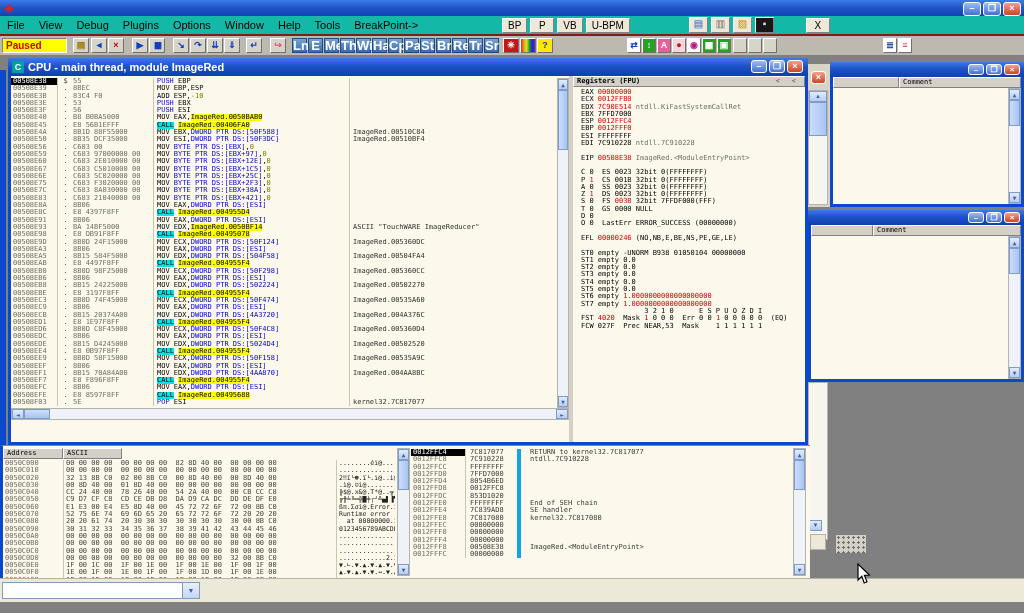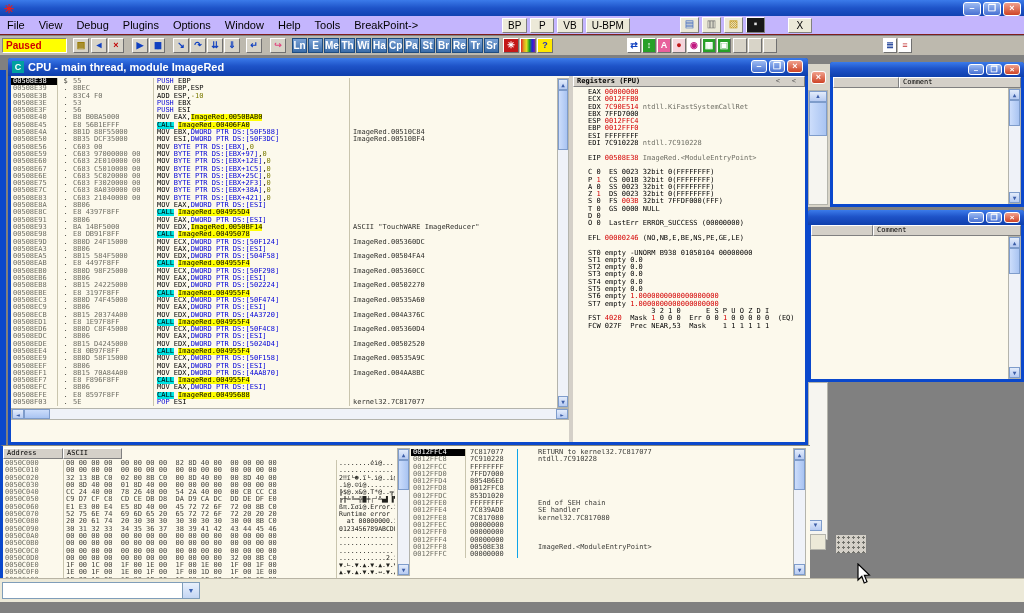--- a/index.html
+++ b/index.html
@@ -7,41 +7,41 @@
           font-family:"Liberation Sans",sans-serif;cursor:default;}
   
   .titlebar{position:absolute;left:0;top:0;width:1024px;height:18px;
     background:linear-gradient(#3B7BEA,#1E53C8 45%,#0E3FAC);display:flex;align-items:center;}
   .app-icon{color:#E02020;font-size:12px;line-height:12px;margin-left:4px;font-weight:bold;}
   .win-buttons{position:absolute;right:3px;top:2px;display:flex;gap:2px;}
   .wbtn{width:18px;height:14px;border-radius:3px;border:1px solid #fff;box-sizing:border-box;
     background:linear-gradient(#9DBBF2,#4670D2);color:#fff;font-size:9px;line-height:11px;
     text-align:center;font-weight:bold;}
   .wbtn.close{background:linear-gradient(#F0A08C,#CE4426);}
-  .menubar{position:absolute;left:0;top:16px;width:1024px;height:18px;background:#c4b5fd;
-    border-bottom:1px solid #7f1d1d;display:flex;align-items:center;font-size:11px;color:#000;}
+  .menubar{position:absolute;left:0;top:16px;width:1024px;height:18px;background:#14b8a6;
+    border-bottom:5px solid #7f1d1d;display:flex;align-items:center;font-size:11px;color:#000;}
   .menu-item{padding:2px 7px;white-space:nowrap;}
-  .menu-right{position:absolute;left:502px;top:1px;height:16px;display:flex;align-items:center;gap:5px;}
+  .menu-right{position:absolute;left:502px;top:1px;height:16px;display:flex;align-items:center;gap:14px;}
   .mbtn{border:1px solid;border-color:#FFF #808080 #808080 #FFF;background:#ECE9D8;
     font-size:10px;padding:1px 5px;min-width:12px;text-align:center;white-space:nowrap;}
   .micon{width:17px;height:14px;border:1px solid;border-color:#FFF #808080 #808080 #FFF;
     background:#ECE9D8;font-size:10px;line-height:12px;text-align:center;}
   .ml45{margin-left:45px;} .ml18{margin-left:18px;}
   .toolbar{position:absolute;left:0;top:36px;width:1024px;height:19px;background:#BDB9AE;
     display:flex;align-items:center;}
   .paused{width:60px;height:13px;background:#FFFF00;color:#D00000;font-weight:bold;font-size:10px;
     line-height:13px;padding-left:3px;border:1px solid;border-color:#808080 #FFF #FFF #808080;margin-left:2px;}
   .tgroup{display:flex;gap:1px;}
   .g-files{margin-left:6px}.g-nav{margin-left:2px}.g-run{margin-left:8px}.g-step{margin-left:8px}
   .g-ret{margin-left:6px}.g-here{margin-left:8px}.g-letters{margin-left:6px}.g-colors{margin-left:4px}
   .g-mid{margin-left:74px}.g-blank{margin-left:2px}.g-far{margin-left:106px}
   .tbtn{width:16px;height:15px;border:1px solid;border-color:#FFF #707070 #707070 #FFF;
     box-sizing:border-box;background:#D8D4C8;font-size:9px;line-height:13px;text-align:center;font-weight:bold;}
   .tbtn.sm{width:14px;}
-  .tbtn.lbtn{width:15px;background:linear-gradient(#7AA2D6,#3A6CA8);color:#fff;font-size:10px;
+  .tbtn.lbtn{width:15px;background:linear-gradient(#7AA2D6,#3A6CA8);color:#fff;font-size:13px;
     border:1px solid #1E4C80;line-height:13px;}
   .tbtn.rainbow{background:linear-gradient(90deg,#e02020,#e0a020,#e0e020,#20a020,#2020e0,#8020a0);}
   .tbtn.tight{letter-spacing:-2px;}
   
   .mdi{position:absolute;left:0;top:55px;width:1024px;height:523px;background:#808080;}
   .bluestrip{position:absolute;left:0;top:15px;width:6px;height:508px;background:#0A48CC;}
   
   .mono{font-family:"DejaVu Sans Mono",monospace;font-size:7px;}
   
   .cpuwin{position:absolute;left:8px;top:3px;width:800px;height:387px;background:#0A48CC;
@@ -76,41 +76,41 @@
   .dis-hscroll .sarr{width:12px;height:100%;}
   .hthumb{width:26px;height:100%;background:linear-gradient(#CCDDFB,#A9C4F2);border:1px solid #7E9CCB;box-sizing:border-box;}
   .infopane{position:absolute;left:0;top:344px;width:558px;height:22px;background:#FCF9EC;
     border-top:2px solid #B4B0A0;color:#000;padding:2px 0 0 4px;box-sizing:border-box;white-space:pre;}
   .regsep{position:absolute;left:558px;top:0;width:4px;height:366px;background:#D4D0C8;}
   .regpane{position:absolute;left:562px;top:0;width:232px;height:366px;background:#FCF9EC;overflow:hidden;}
   .reghdr{height:11px;background:#D4D0C8;border:1px solid;border-color:#FFF #808080 #808080 #FFF;
     box-sizing:border-box;font-weight:bold;color:#000;padding-left:3px;line-height:9px;position:relative;}
   .reghdr .chev{position:absolute;top:0;font-weight:normal;color:#555;}
   .regbody{padding-top:2px;}
-  .regline{height:7.3px;line-height:7.3px;white-space:pre;padding-left:15px;}
+  .regline{height:7.3px;line-height:7.3px;white-space:pre;padding-left:8px;}
   .seg-n{color:#000;} .seg-r{color:#D40000;} .seg-g{color:#6E6E64;}
   
   .dumpwin{position:absolute;left:0;top:390px;width:810px;height:133px;background:#FCF9EC;
     border-left:3px solid #0A48CC;border-top:1px solid #8A887C;box-sizing:border-box;overflow:hidden;z-index:2;}
   .dumphdr{position:absolute;left:0;top:2px;height:11px;display:flex;}
   .hcell{background:#D4D0C8;border:1px solid;border-color:#FFF #808080 #808080 #FFF;
     box-sizing:border-box;color:#000;padding-left:3px;line-height:9px;}
   .dump-rows{position:absolute;left:0;top:14px;width:394px;height:119px;overflow:hidden;}
   .dmrow{display:flex;height:7.3px;line-height:7.3px;white-space:pre;}
   .dm-addr{width:60px;padding-left:2px;color:#6E6E64;box-sizing:border-box;}
   .dm-hex{width:273px;color:#44443E;border-left:1px solid #C9C5AE;padding-left:2px;box-sizing:border-box;overflow:hidden;}
   .dm-asc{width:59px;color:#22221E;border-left:1px solid #C9C5AE;padding-left:2px;box-sizing:border-box;
     font-size:6.5px;overflow:hidden;}
   .dump-vscroll{left:394px;top:2px;width:13px;height:128px;}
   .stack-rows{position:absolute;left:408px;top:3px;width:380px;height:127px;overflow:hidden;}
   .strow{display:flex;height:7.3px;line-height:7.3px;white-space:pre;}
   .st-addr{width:54px;padding-left:2px;color:#6E6E64;box-sizing:border-box;}
   .st-addr.sel{background:#000;color:#fff;}
   .st-val{width:52px;color:#3A3A36;border-left:1px solid #C9C5AE;padding-left:4px;box-sizing:border-box;}
-  .st-cmt{flex:1;color:#3A3A36;border-left:1px solid #0ea5e9;padding-left:20px;box-sizing:border-box;}
+  .st-cmt{flex:1;color:#3A3A36;border-left:4px solid #0ea5e9;padding-left:9px;box-sizing:border-box;}
   .stack-vscroll{left:790px;top:2px;width:13px;height:128px;}
   
   .cwin{position:absolute;background:#0A48CC;border-radius:3px 3px 0 0;z-index:4;}
   .cwin .ctitle{position:absolute;left:0;top:0;width:100%;height:15px;border-radius:3px 3px 0 0;
     background:linear-gradient(#3B7BEA,#1E53C8 45%,#0E3FAC);}
   .cwin .win-buttons{right:4px;top:2px;}
   .cwin .wbtn{width:16px;height:11px;line-height:9px;font-size:8px;}
   .cbody{position:absolute;left:3px;top:15px;right:3px;bottom:3px;background:#FCF9EC;overflow:hidden;}
   .chdr{display:flex;height:11px;}
   .cscroll{position:absolute;right:0;top:11px;bottom:0;width:13px;}

